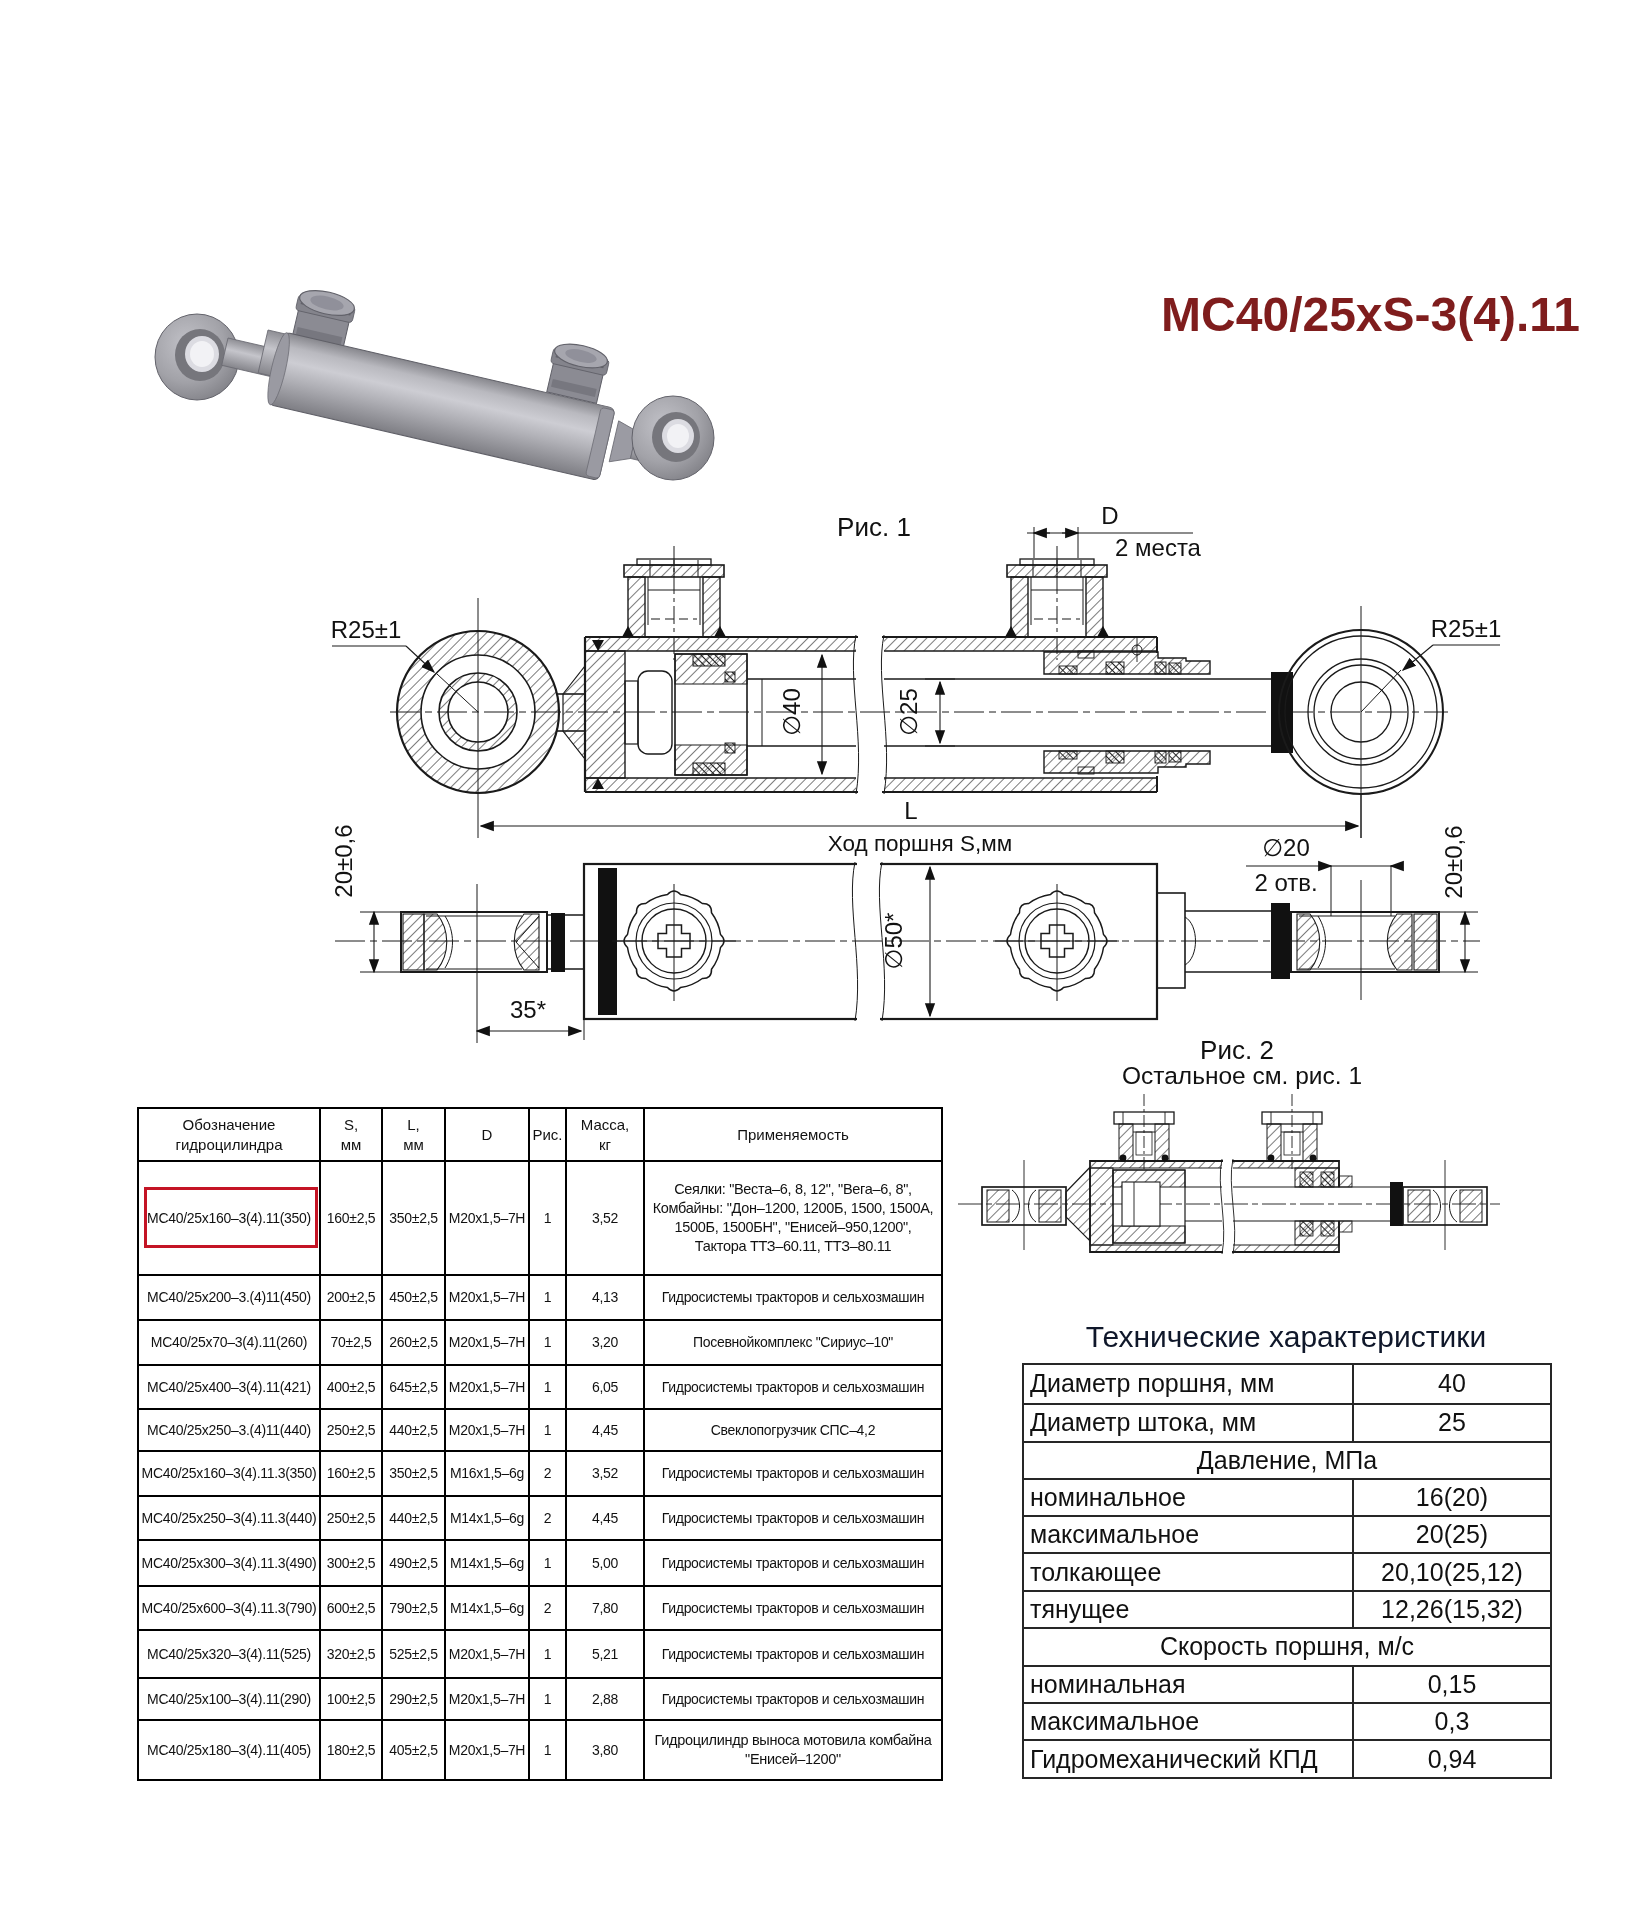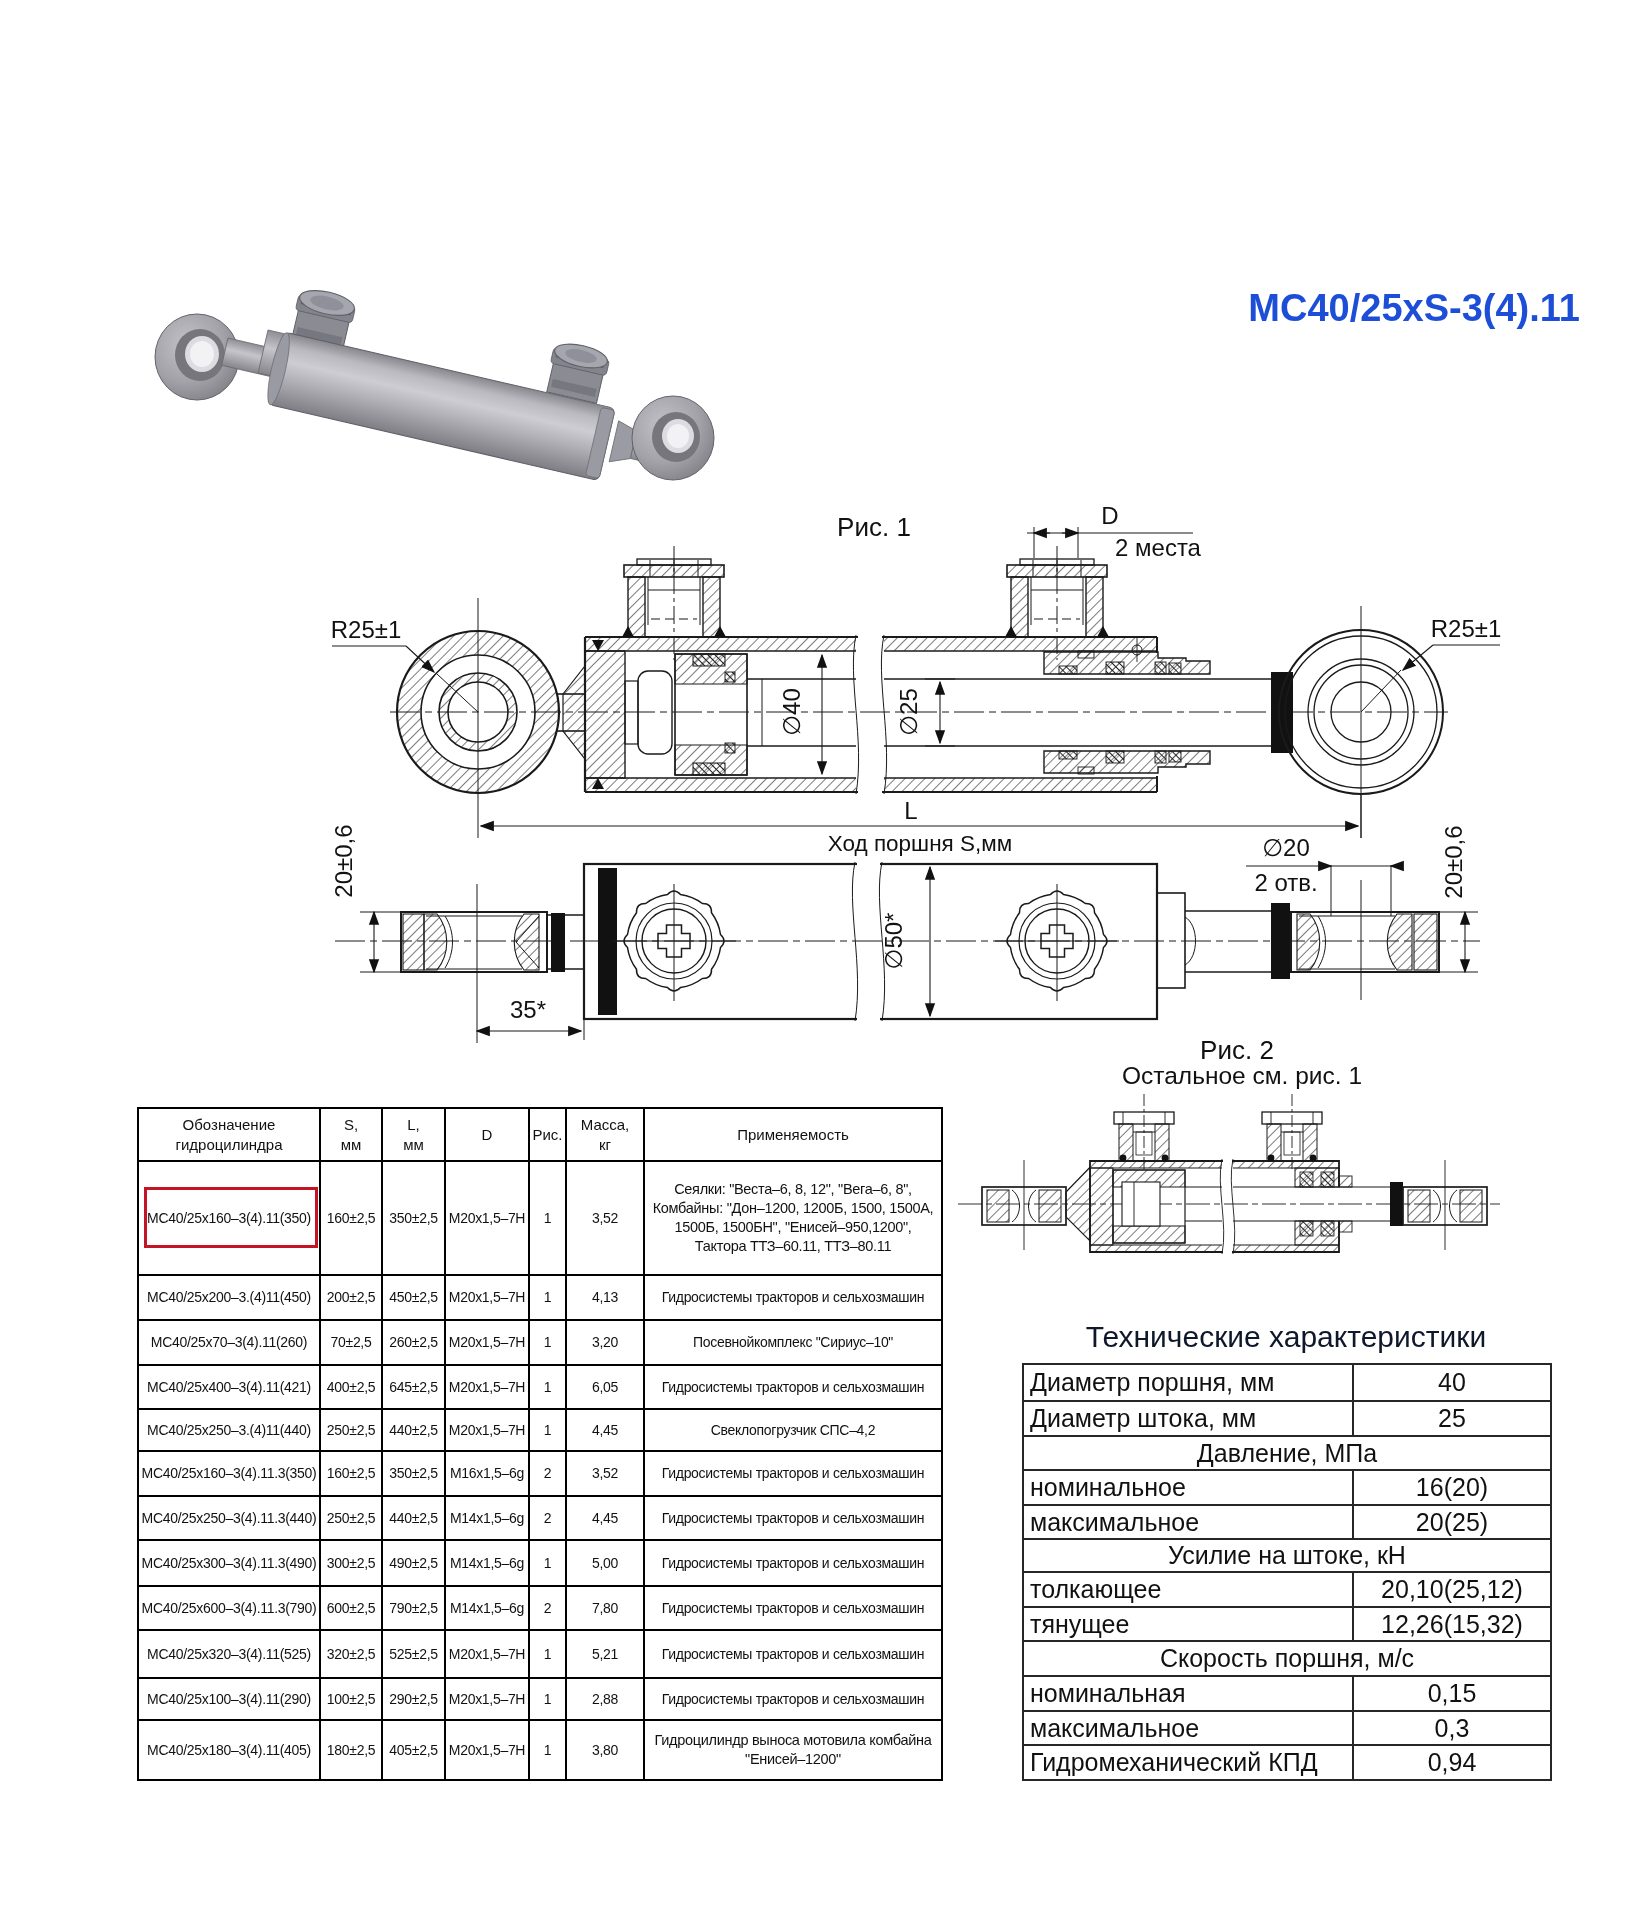--- a/index.html
+++ b/index.html
@@ -1,17 +1,17 @@
 <!DOCTYPE html>
 <html><head>
 <meta charset="utf-8">
 <style>
 html,body{margin:0;padding:0;background:#fff;}
 body{width:1647px;height:1915px;position:relative;font-family:"Liberation Sans",sans-serif;-webkit-font-smoothing:antialiased;}
-#title{position:absolute;left:1050px;top:287px;width:530px;text-align:right;font-size:38px;font-weight:bold;color:#1d4ed8;letter-spacing:0px;}
+#title{position:absolute;left:1050px;top:287px;width:530px;text-align:right;font-size:48px;font-weight:bold;color:#7f1d1d;letter-spacing:0px;}
 #techtitle{position:absolute;left:1022px;top:1320px;width:528px;text-align:center;font-size:30px;font-weight:normal;color:#0f172a;}
 table{border-collapse:collapse;}
 #t1{position:absolute;left:137px;top:1107px;width:804px;height:672px;table-layout:fixed;}
 #t1 td{border:2px solid #000;text-align:center;vertical-align:middle;padding:0 1px;font-size:14px;letter-spacing:-0.3px;color:#111;line-height:1.3;overflow:hidden;white-space:nowrap;}
 #t1 td.w{white-space:normal;font-size:14.5px;}
 #t1 tr:first-child td{font-size:15px;white-space:normal;letter-spacing:0;}
 #t2{position:absolute;left:1022px;top:1363px;width:528px;height:416px;table-layout:fixed;}
 #t2 td{border:2px solid #262626;font-size:25px;color:#111;padding:0 0 0 6px;vertical-align:middle;}
 #t2 td.v{text-align:center;padding:0;}
 #t2 td.m{text-align:center;padding:0;}
@@ -172,23 +172,20 @@
 <tr style="height:34px">
         <td colspan="2" class="m">Давление, МПа</td>
       </tr>
 <tr style="height:35px">
         <td>номинальное</td>
         <td class="v">16(20)</td>
       </tr>
 <tr style="height:34px">
         <td>максимальное</td>
         <td class="v">20(25)</td>
-      </tr>
-<tr style="height:33px">
-        <td colspan="2" class="m">Усилие на штоке, кН</td>
       </tr>
 <tr style="height:35px">
         <td>толкающее</td>
         <td class="v">20,10(25,12)</td>
       </tr>
 <tr style="height:34px">
         <td>тянущее</td>
         <td class="v">12,26(15,32)</td>
       </tr>
 <tr style="height:35px">

